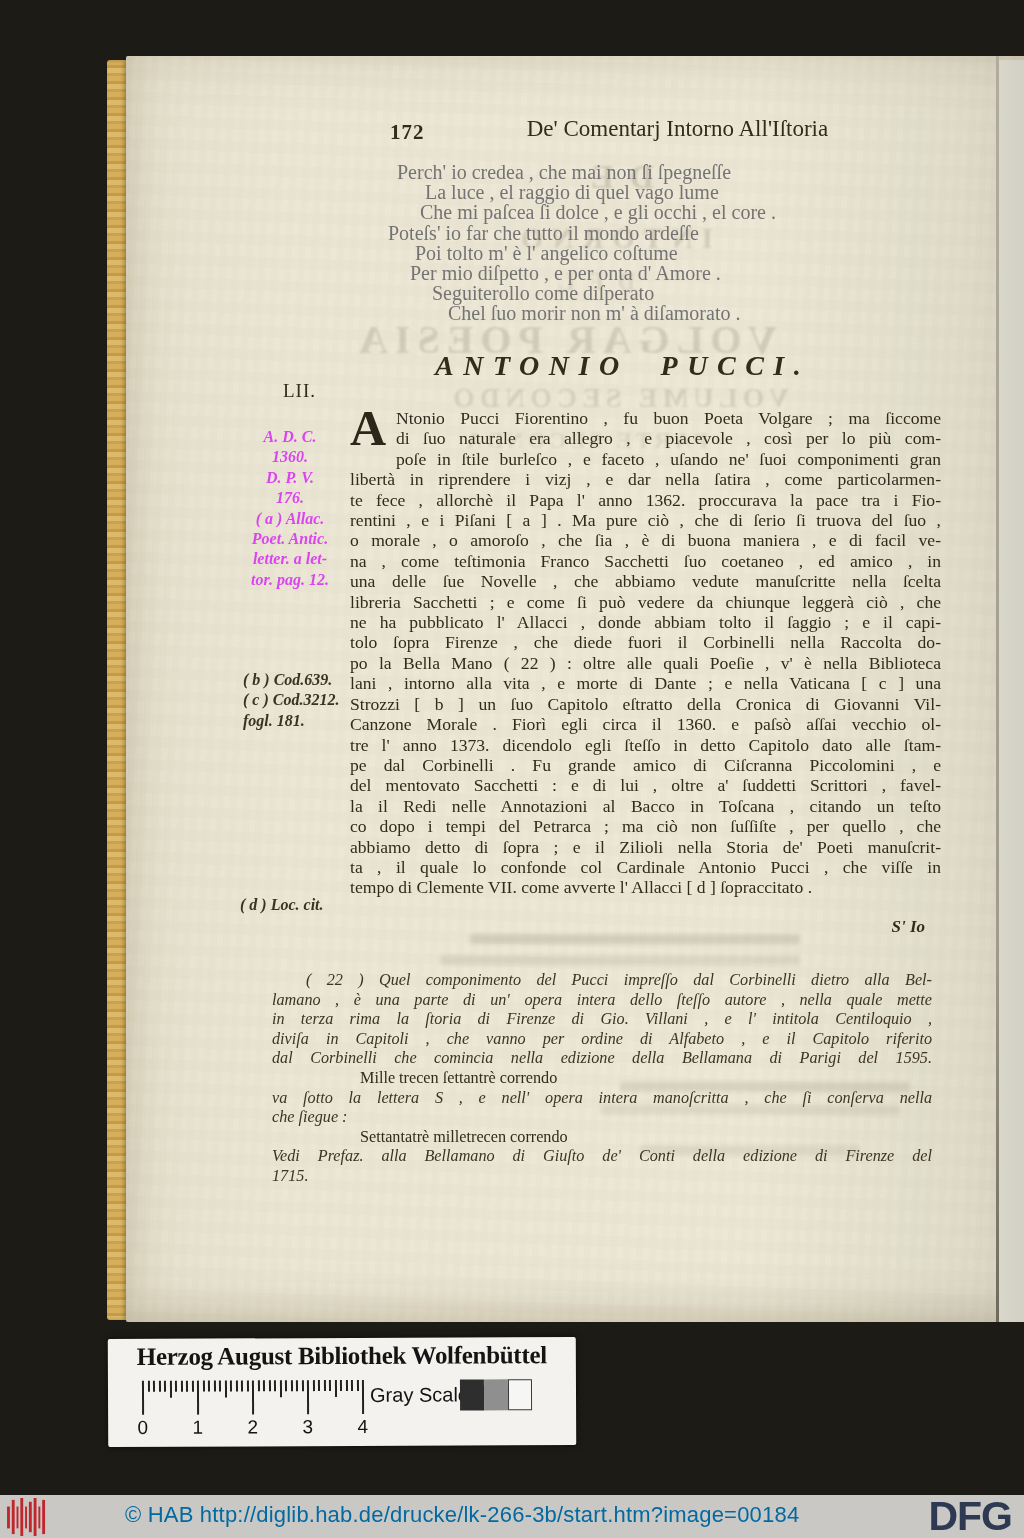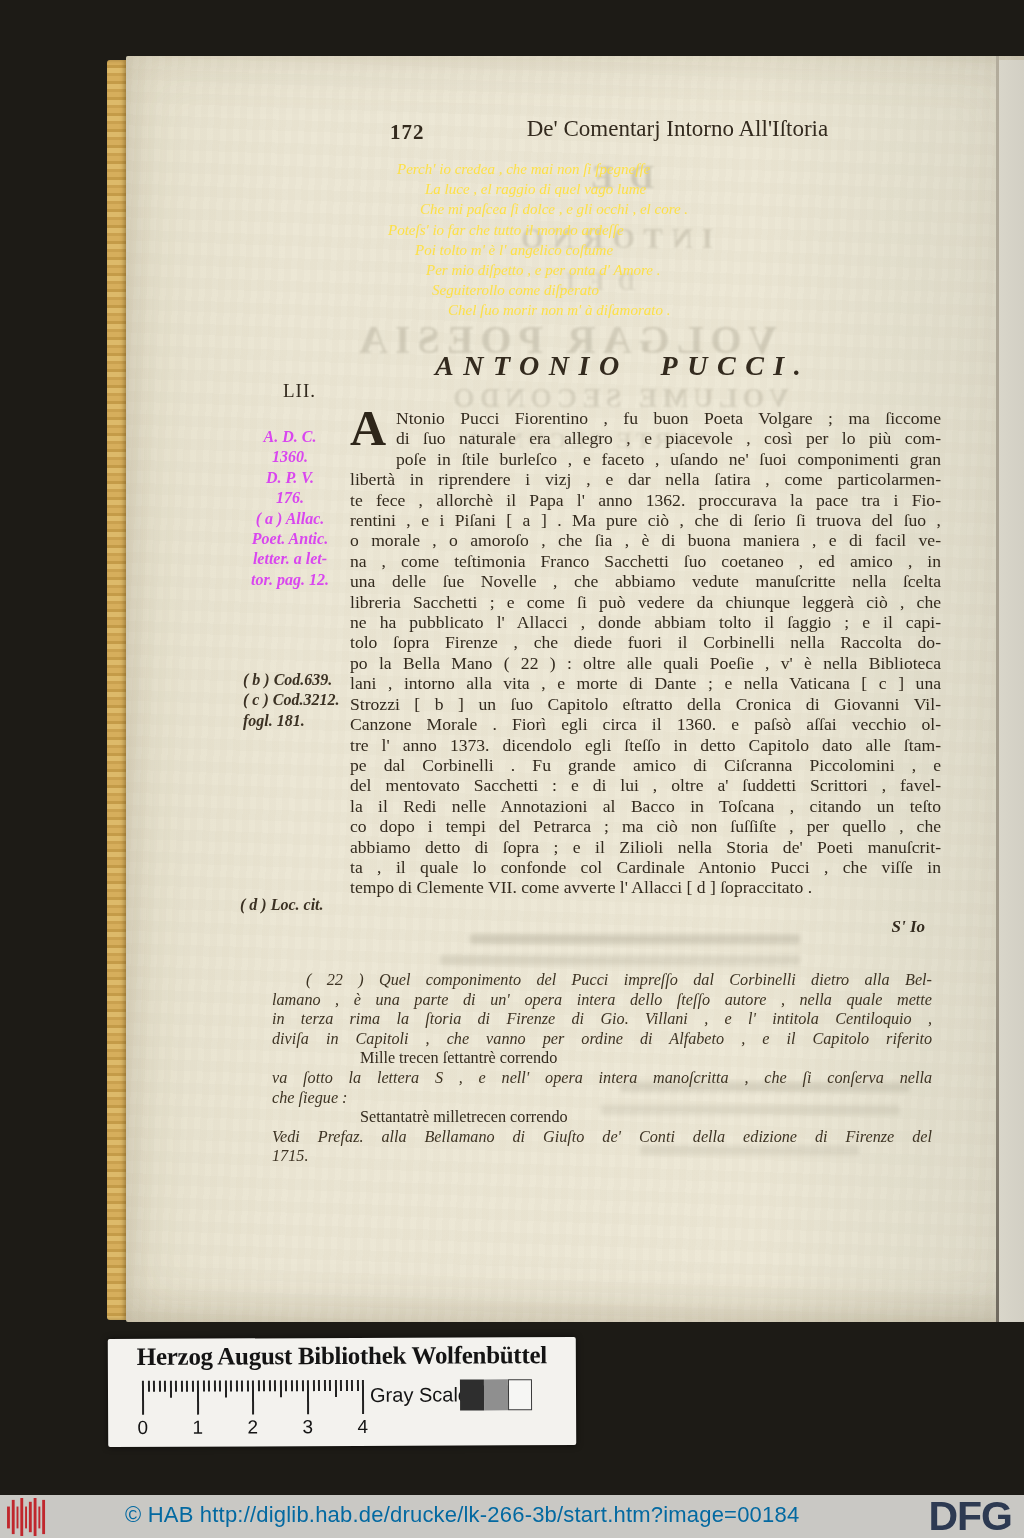--- a/index.html
+++ b/index.html
@@ -32,27 +32,27 @@
   .smudge{position:absolute;background:#97917e;filter:blur(2px);opacity:.28;height:10px;border-radius:4px;}
   .sm1{left:470px;top:934px;width:330px;}
   .sm2{left:440px;top:955px;width:360px;opacity:.2;}
   .sm3{left:620px;top:1082px;width:290px;opacity:.22;}
   .sm4{left:600px;top:1105px;width:300px;opacity:.16;}
   .sm5{left:640px;top:1145px;width:220px;opacity:.16;}
   
   .ink{color:#332a1e;}
   .page-number{position:absolute;left:390px;top:120px;font-size:21px;font-weight:bold;letter-spacing:1px;}
   .running-title{position:absolute;left:505px;top:116px;width:345px;font-size:23px;text-align:center;white-space:nowrap;}
-  .poem{position:absolute;left:397px;top:161px;font-style:italic;font-size:15px;color:#fde047;}
+  .poem{position:absolute;left:397px;top:161px;font-size:20px;color:#737373;}
   .poem div{height:20.2px;white-space:nowrap;}
   .poem div:nth-child(2){margin-left:28px;}
   .poem div:nth-child(3){margin-left:23px;}
   .poem div:nth-child(4){margin-left:-9px;}
   .poem div:nth-child(5){margin-left:18px;}
-  .poem div:nth-child(6){margin-left:29px;}
+  .poem div:nth-child(6){margin-left:13px;}
   .poem div:nth-child(7){margin-left:35px;}
   .poem div:nth-child(8){margin-left:51px;}
   .section-heading{position:absolute;left:435px;top:350px;font-size:28px;font-weight:bold;font-style:italic;
     letter-spacing:.34em;word-spacing:.55em;white-space:nowrap;}
   .section-number{position:absolute;left:283px;top:380px;font-size:19px;letter-spacing:1px;}
   .margin-a{position:absolute;left:228px;top:428px;width:124px;font-size:16px;font-style:italic;
     font-weight:bold;color:#d946ef;text-align:center;}
   .margin-a div{height:20.4px;white-space:nowrap;}
   .margin-b{position:absolute;left:243px;top:671px;width:120px;font-size:16px;font-style:italic;
     font-weight:bold;color:#3b3123;text-align:left;}
@@ -190,20 +190,21 @@
       </div>
   </div>
 
   <div class="catchword ink">S' Io</div>
 
   <div class="footnote">
       <div class="fn-line indent">( 22 ) Quel componimento del Pucci impreſſo dal Corbinelli dietro alla Bel-</div>
       <div class="fn-line">lamano , è una parte di un' opera intera dello ſteſſo autore , nella quale mette</div>
       <div class="fn-line">in terza rima la ſtoria di Firenze di Gio. Villani , e l' intitola Centiloquio ,</div>
       <div class="fn-line">diviſa in Capitoli , che vanno per ordine di Alfabeto , e il Capitolo riferito</div>
+      <div class="fn-line">dal Corbinelli che comincia nella edizione della Bellamana di Parigi del 1595.</div>
       <div class="fn-line verse">Mille trecen ſettantrè correndo</div>
       <div class="fn-line">va ſotto la lettera S , e nell' opera intera manoſcritta , che ſi conſerva nella</div>
       <div class="fn-line end">che ſiegue :</div>
       <div class="fn-line verse">Settantatrè milletrecen correndo</div>
       <div class="fn-line">Vedi Prefaz. alla Bellamano di Giuſto de' Conti della edizione di Firenze del</div>
       <div class="fn-line end">1715.</div>
     </div>
 
   <div class="card">
     <div class="card-title">Herzog August Bibliothek Wolfenbüttel</div>

